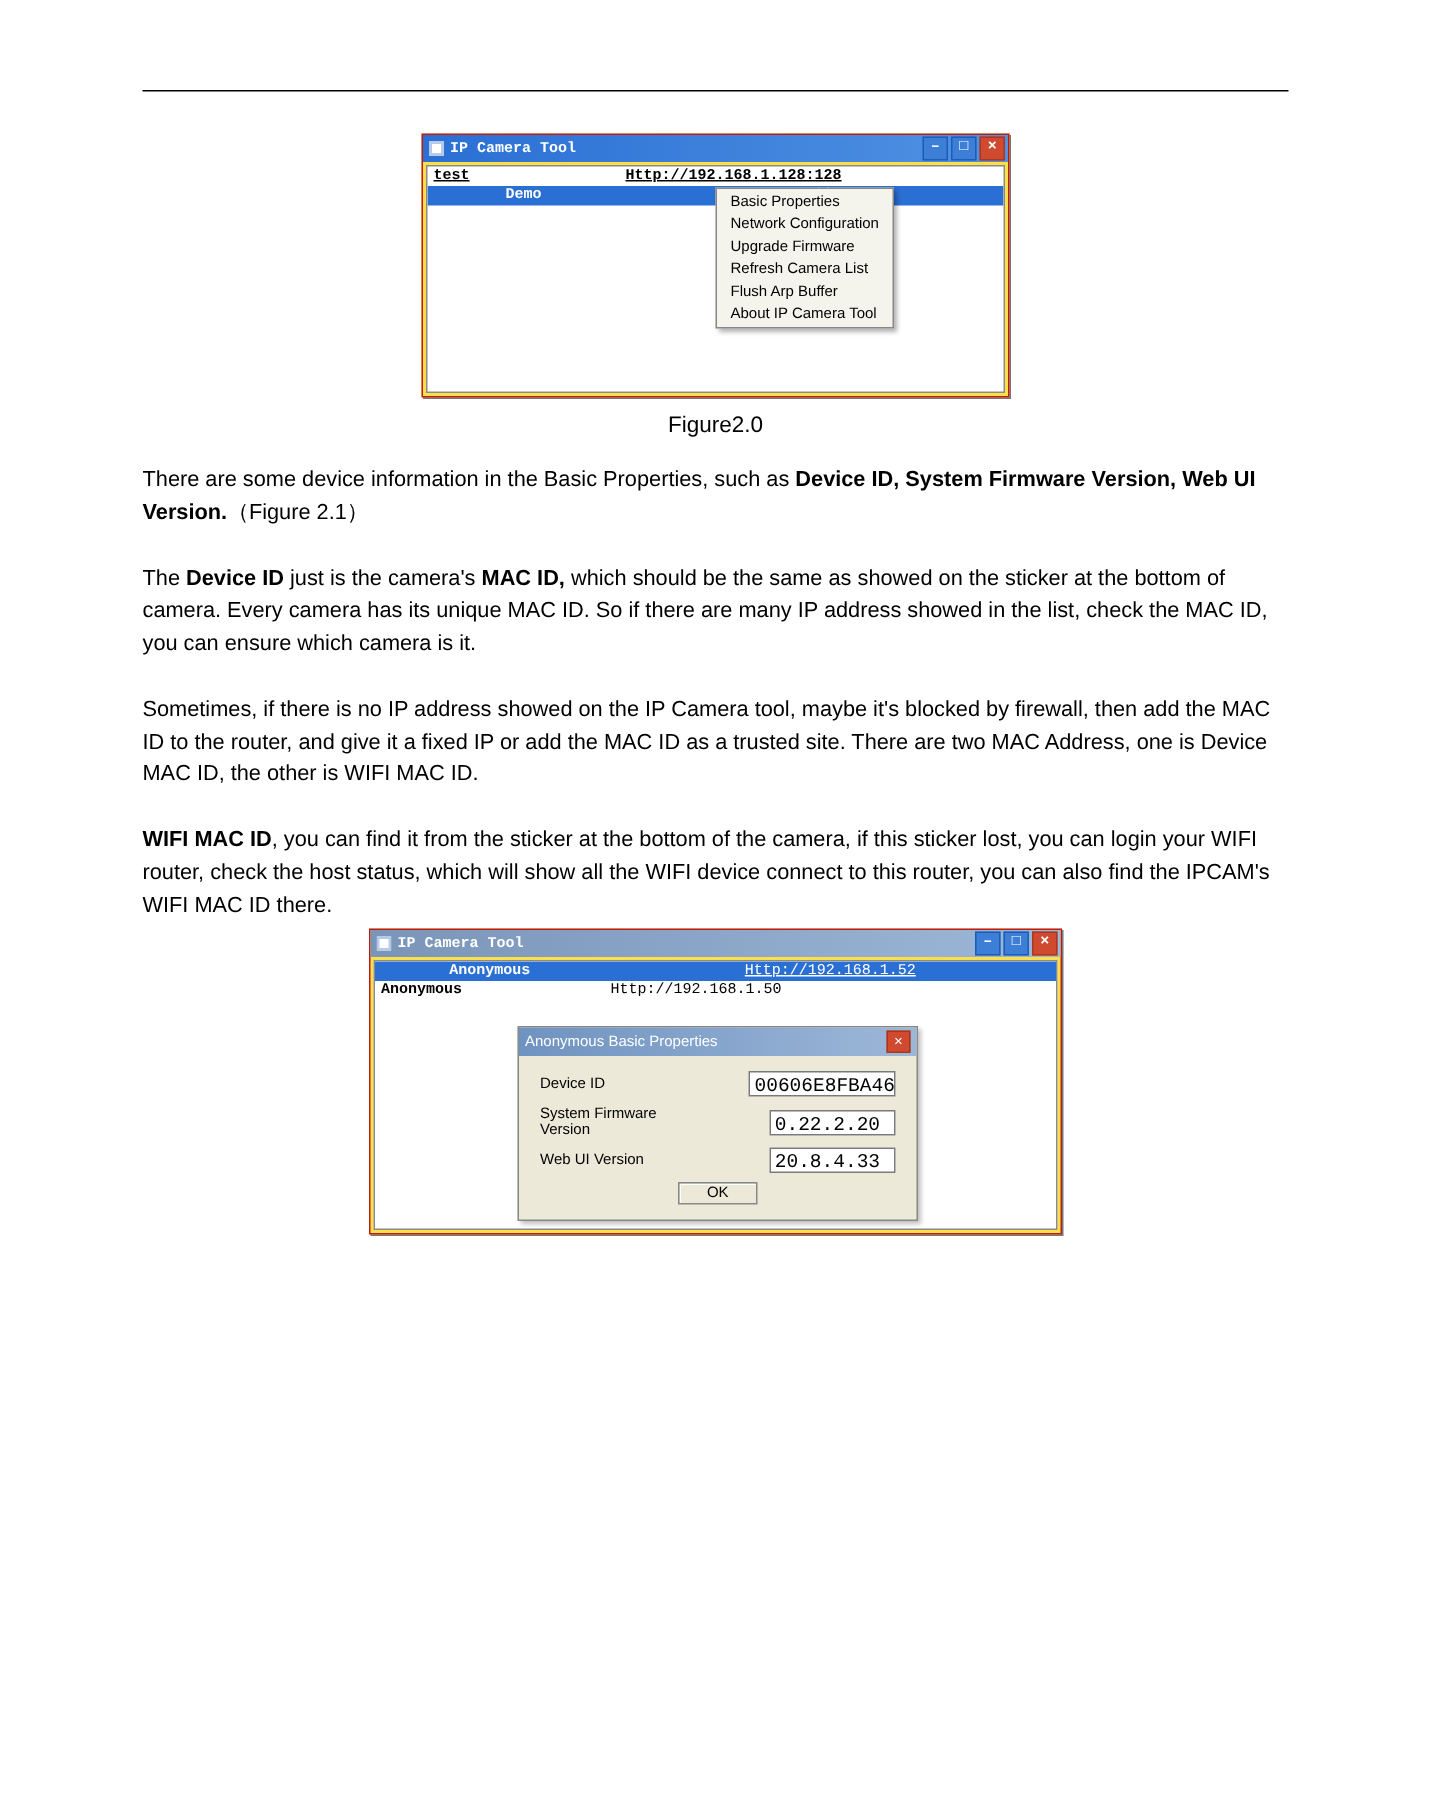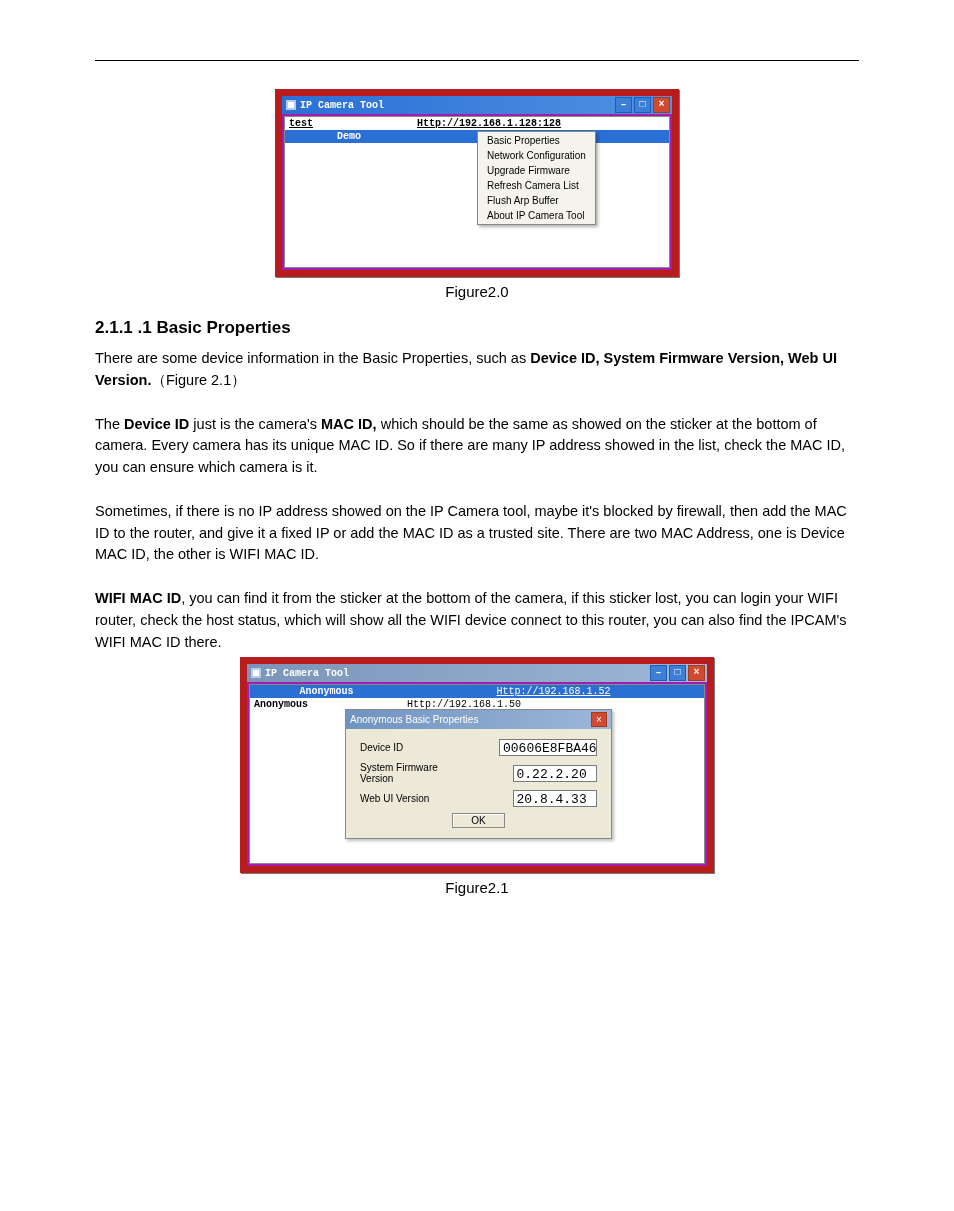--- a/index.html
+++ b/index.html
@@ -18,22 +18,22 @@
   }
   .top-rule {
     border-top: 1px solid #000;
     margin-bottom: 28px;
   }
   .figure-wrap {
     text-align: center;
   }
   .app-window {
     display: inline-block;
-    border: 7px solid #b91c1c;
-    background: #a21caf;
+    border: 1px solid #b91c1c;
+    background: #fde047;
     text-align: left;
     font-family: "Courier New", monospace;
     font-size: 10px;
     position: relative;
     box-shadow: 1px 1px 0 #777;
   }
   .win1 { width: 390px; }
   .win2 { width: 460px; }
   .titlebar {
     background: linear-gradient(to right, #2a6fd4, #4f92e3);
@@ -115,21 +115,21 @@
   .body-text {
     font-family: Arial, sans-serif;
     font-size: 14.5px;
     line-height: 1.5;
     margin: 0 0 22px 0;
   }
   .body-text b { font-weight:bold; }
   
   .dialog {
     position:absolute;
-    left:95px; top:24px;
+    left:95px; top:43px;
     width:265px;
     border:1px solid #888;
     background:#ece9d8;
     box-shadow:2px 2px 3px rgba(0,0,0,0.25);
     font-family:"MS Sans Serif","Tahoma",sans-serif;
     font-size:10px;
   }
   .dialog .dtitle {
     background: linear-gradient(to right,#6f93c0,#9db7d8);
     color:#fff;
@@ -206,21 +206,20 @@
           <div>Upgrade Firmware</div>
           <div>Refresh Camera List</div>
           <div>Flush Arp Buffer</div>
           <div>About IP Camera Tool</div>
         </div>
       </div>
     </div>
     <div class="figcap">Figure2.0</div>
   </div>
 
-  <h3 class="sec">2.1.1 .1 Basic Properties</h3>
 
   <p class="body-text">
     <span>There are some device information in the Basic Properties, such as </span><b>Device ID, System Firmware Version, Web UI Version.</b><span>（Figure 2.1）</span>
   </p>
 
   <p class="body-text">
     <span>The </span><b>Device ID</b><span> just is the camera's </span><b>MAC ID,</b><span> which should be the same as showed on the sticker at the bottom of camera. Every camera has its unique MAC ID. So if there are many IP address showed in the list, check the MAC ID, you can ensure which camera is it.</span>
   </p>
 
   <p class="body-text">Sometimes, if there is no IP address showed on the IP Camera tool, maybe it's blocked by firewall, then add the MAC ID to the router, and give it a fixed IP or add the MAC ID as a trusted site. There are two MAC Address, one is Device MAC ID, the other is WIFI MAC ID.</p>
@@ -273,16 +272,15 @@
             </div>
             <div class="drow">
               <span class="dlabel">Web UI Version</span>
               <span class="dinput">20.8.4.33</span>
             </div>
             <button class="okbtn">OK</button>
           </div>
         </div>
       </div>
     </div>
-    <div class="figcap">Figure2.1</div>
   </div>
 
 </div>
 
 </body></html>

